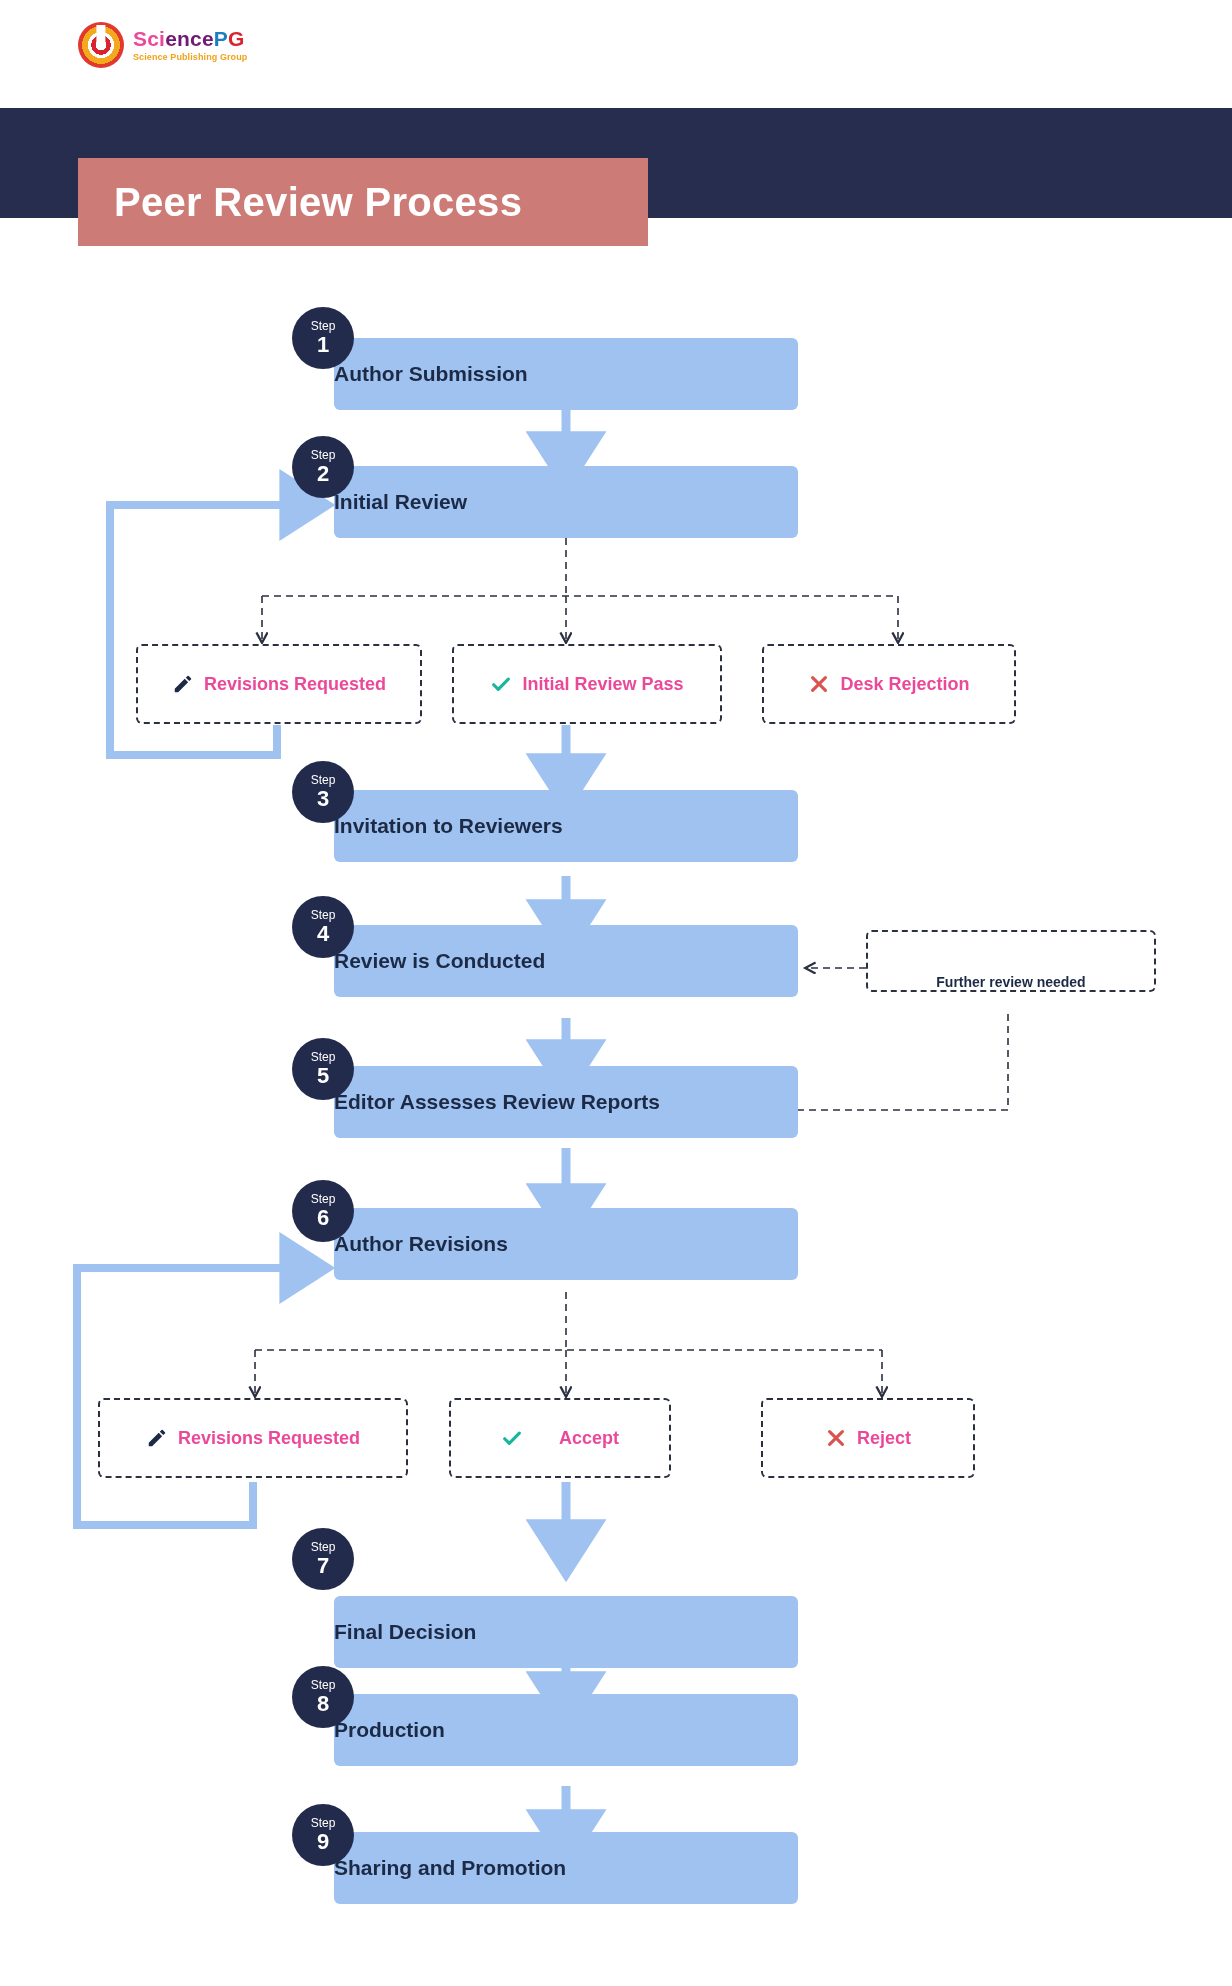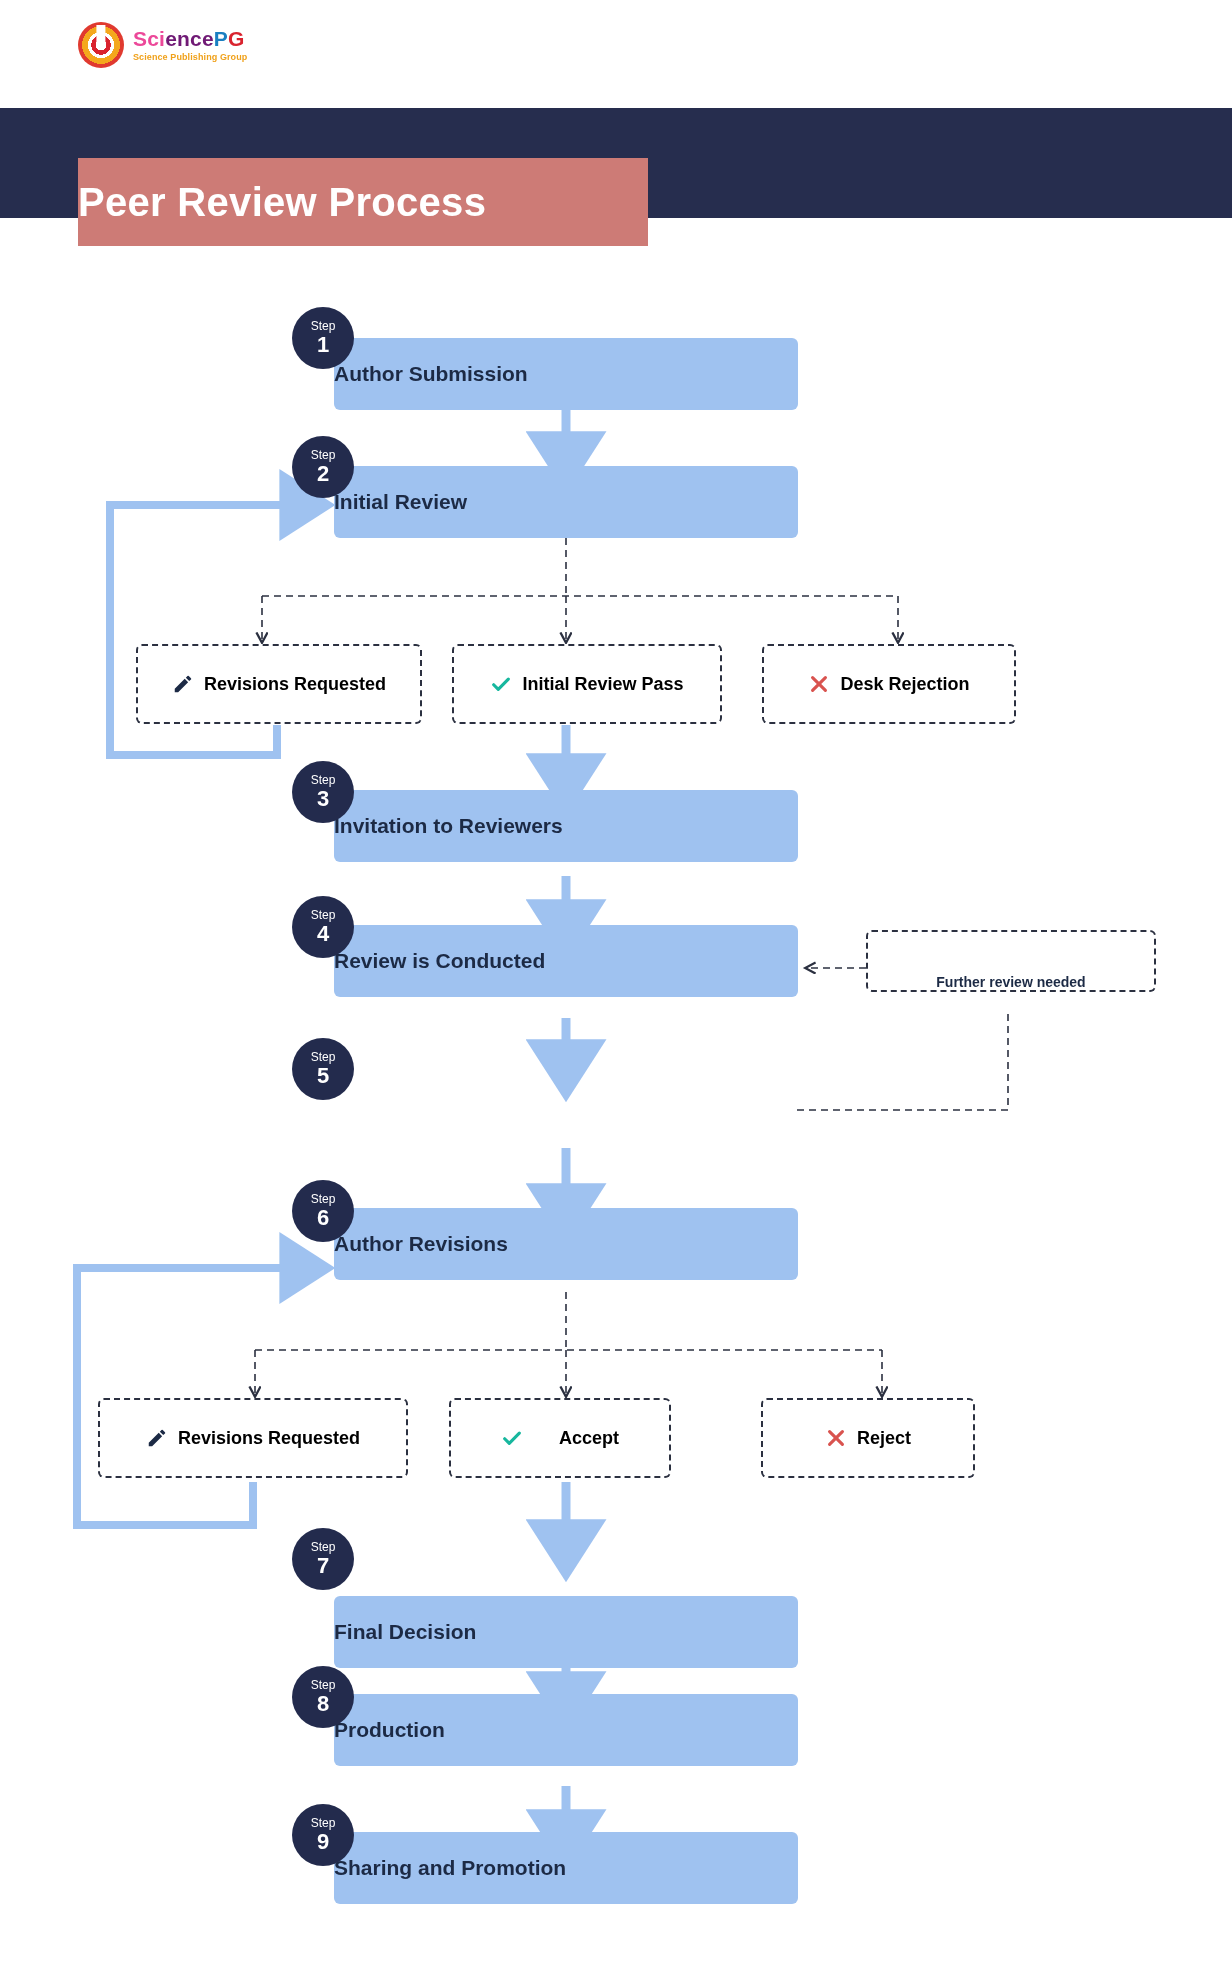--- a/index.html
+++ b/index.html
@@ -43,21 +43,21 @@
     background:#262d4e;
   }
   .title-box {
     position:absolute; left:78px; top:158px;
     width:570px; height:88px;
     background:#cd7b76;
     display:flex; align-items:center;
   }
   .title-text {
     color:#ffffff; font-size:40px; font-weight:bold;
-    letter-spacing:.3px;
+    padding-left:36px; letter-spacing:.3px;
   }
 
   
   .canvas { position:absolute; left:0; top:0; width:1232px; height:1986px; }
   svg.lines { position:absolute; left:0; top:0; width:1232px; height:1986px; }
 
   
   .step-box {
     position:absolute;
     background:#9fc2f0;
@@ -76,21 +76,21 @@
   .step-badge .lbl { font-size:12px; font-weight:normal; }
   .step-badge .num { font-size:22px; font-weight:bold; }
 
   
   .outcome {
     position:absolute;
     border:2px dashed #2b3040;
     border-radius:6px;
     background:#ffffff;
     display:flex; align-items:center; justify-content:center; gap:10px;
-    font-size:18px; font-weight:bold; color:#000000;
+    font-size:18px; font-weight:bold; color:#ec4899;
     padding:0 14px;
   }
   .outcome .ico { display:inline-flex; align-items:center; }
   .note {
     position:absolute;
     border:2px dashed #2b3040;
     border-radius:6px;
     background:#ffffff;
     display:flex; align-items:flex-end; justify-content:center;
     font-size:14px; font-weight:bold; color:#1c2a45;
@@ -218,20 +218,23 @@
   </div>
   <div class="step-badge" style="left:292px; top:896px;">
     <span class="lbl">Step</span>
     <span class="num">4</span>
   </div>
 
   <div class="note" style="left:866px; top:930px; width:290px; height:62px;">
     <span>Further review needed</span>
   </div>
 
+  <div class="step-box" style="left:334px; top:1066px; width:464px; height:72px;">
+    <span>Editor Assesses Review Reports</span>
+  </div>
   <div class="step-badge" style="left:292px; top:1038px;">
     <span class="lbl">Step</span>
     <span class="num">5</span>
   </div>
 
   <div class="step-box" style="left:334px; top:1208px; width:464px; height:72px;">
     <span>Author Revisions</span>
   </div>
   <div class="step-badge" style="left:292px; top:1180px;">
     <span class="lbl">Step</span>

